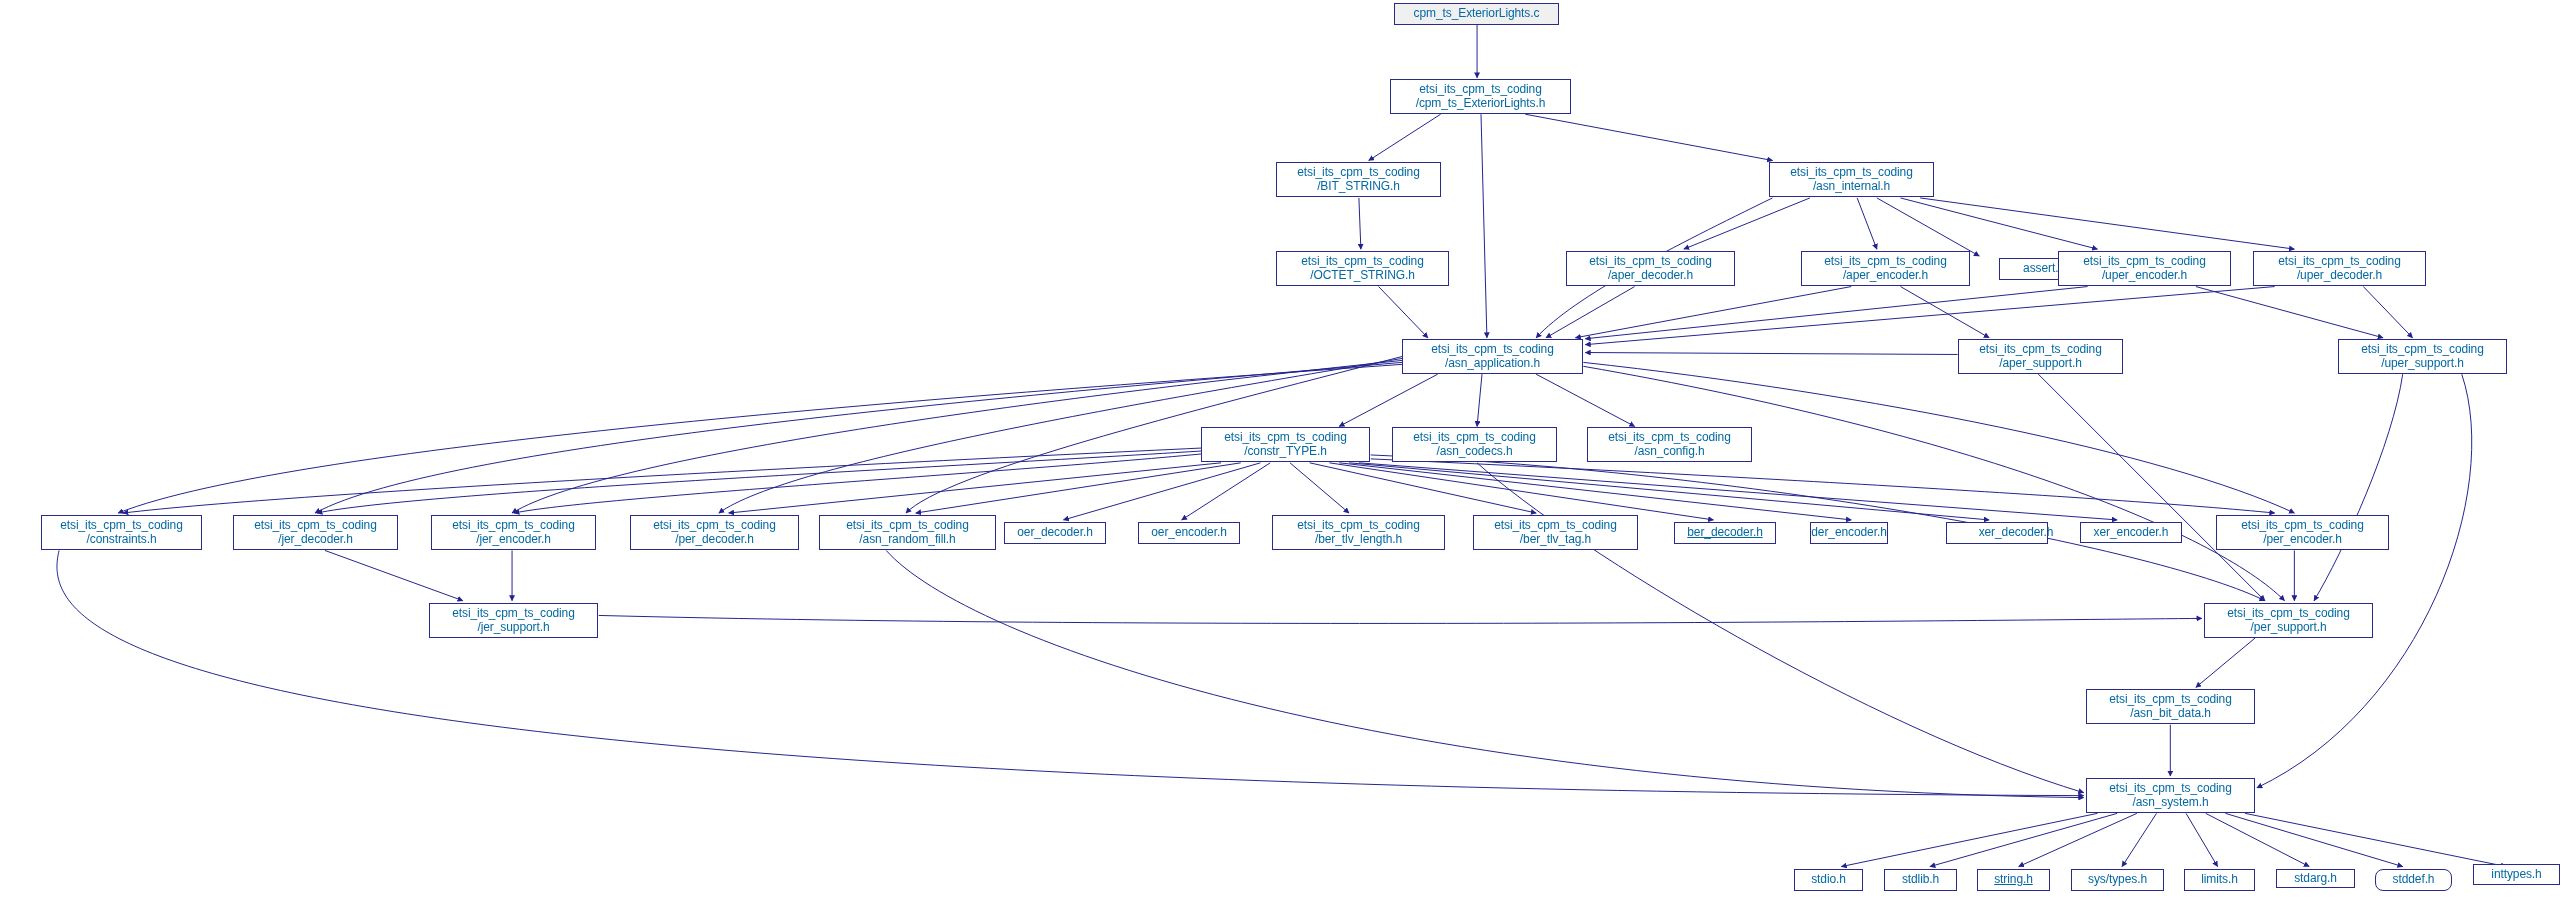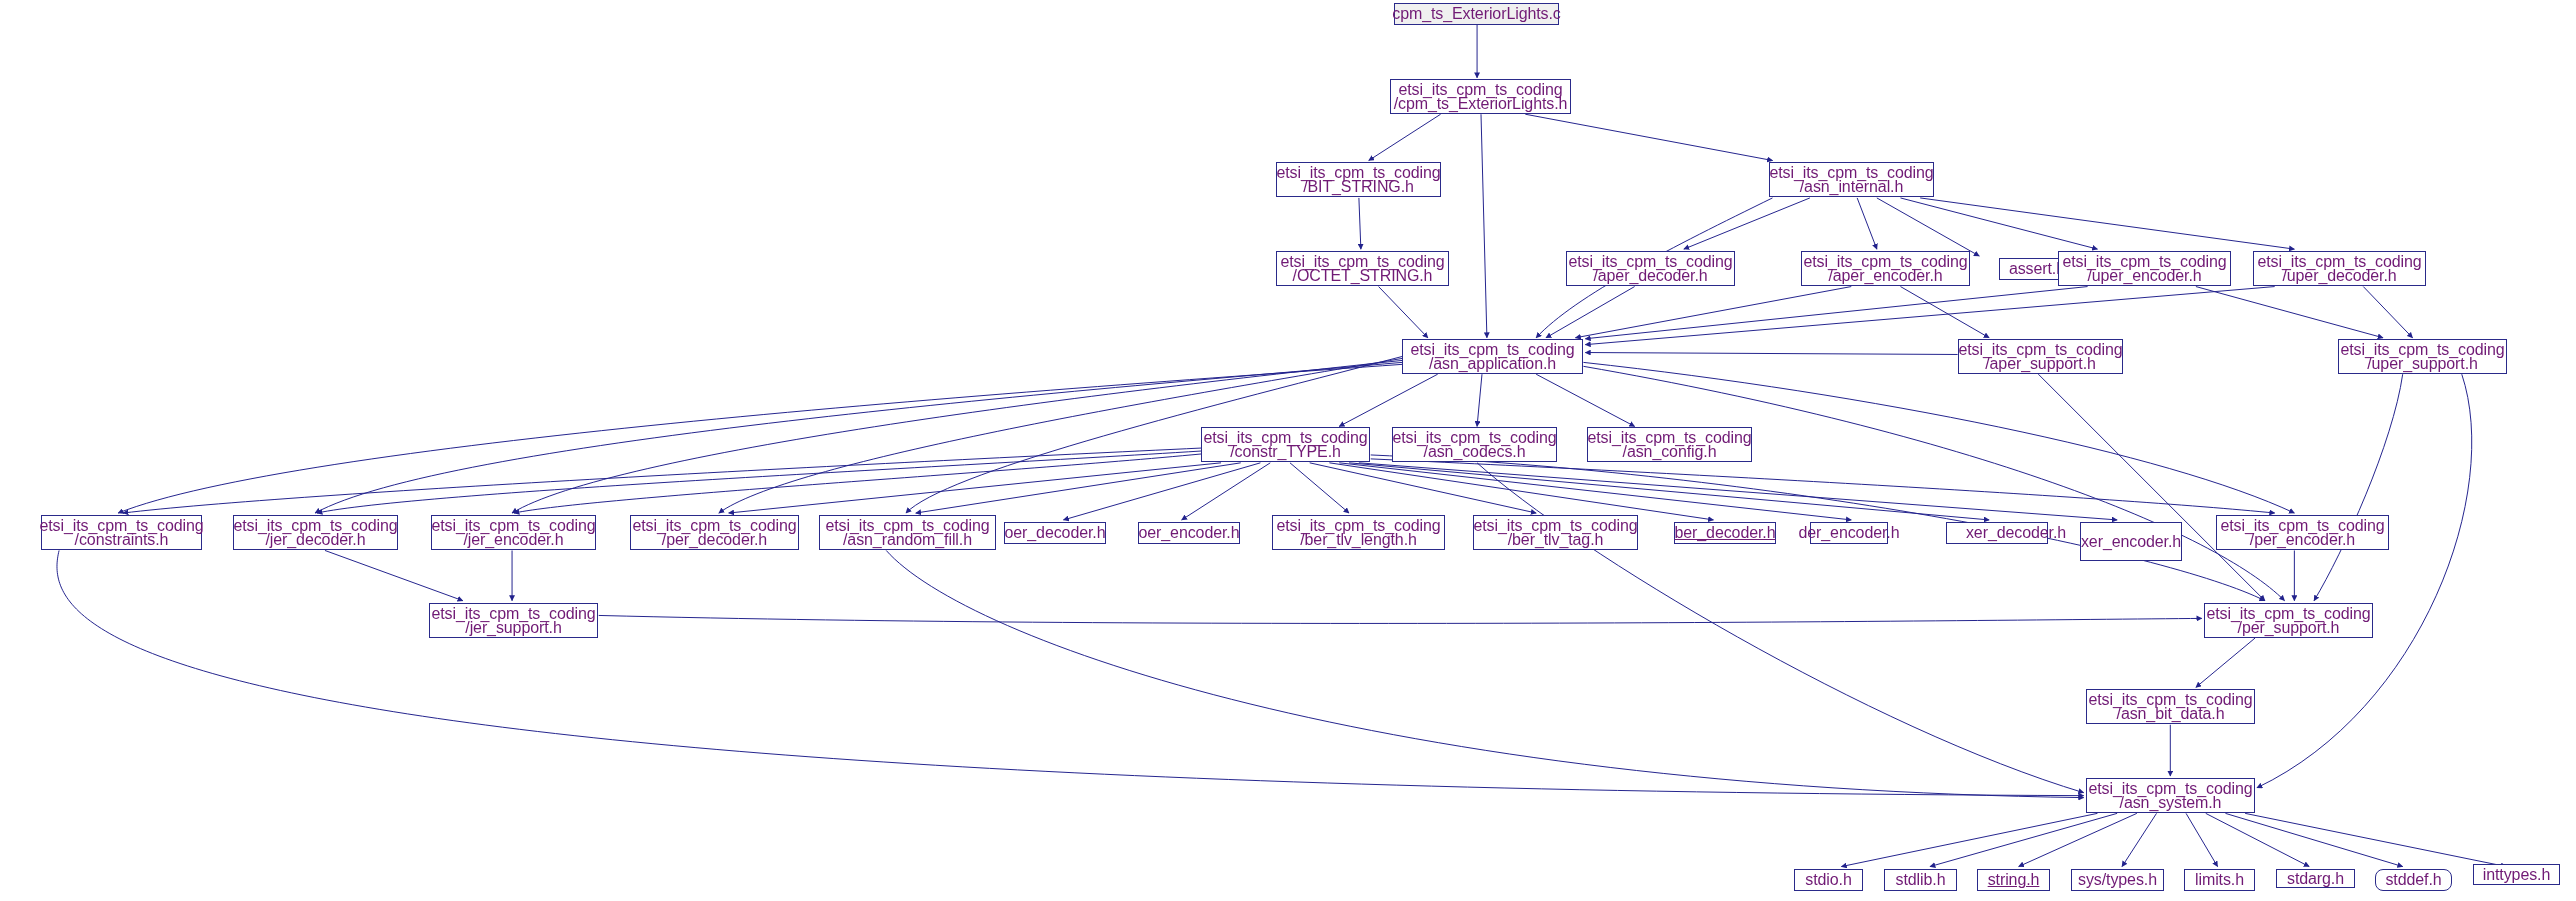--- a/index.html
+++ b/index.html
@@ -21,22 +21,22 @@
     top: 0;
     width: 2576px;
     height: 902px;
     pointer-events: none;
   }
   .node {
     position: absolute;
     box-sizing: border-box;
     border: 1px solid #2a2a8a;
     background: #ffffff;
-    color: #701a75;
-    font-size: 16px;
+    color: #0369a1;
+    font-size: 12px;
     line-height: 13.3px;
     text-align: center;
     display: flex;
     flex-direction: column;
     align-items: center;
     justify-content: center;
     white-space: pre;
     letter-spacing: -0.1px;
   }
   .node.root {
@@ -145,21 +145,21 @@
       <div class="node" style="left: 431px; top: 515px; width: 165px; height: 35px;"><span>etsi_its_cpm_ts_coding</span><span>/jer_encoder.h</span></div>
       <div class="node" style="left: 630px; top: 515px; width: 169px; height: 35px;"><span>etsi_its_cpm_ts_coding</span><span>/per_decoder.h</span></div>
       <div class="node" style="left: 819px; top: 515px; width: 177px; height: 35px;"><span>etsi_its_cpm_ts_coding</span><span>/asn_random_fill.h</span></div>
       <div class="node" style="left: 1004px; top: 522px; width: 102px; height: 21.7px;"><span>oer_decoder.h</span></div>
       <div class="node" style="left: 1138px; top: 522px; width: 102px; height: 21.7px;"><span>oer_encoder.h</span></div>
       <div class="node" style="left: 1272px; top: 515px; width: 173px; height: 35px;"><span>etsi_its_cpm_ts_coding</span><span>/ber_tlv_length.h</span></div>
       <div class="node" style="left: 1473px; top: 515px; width: 165px; height: 35px;"><span>etsi_its_cpm_ts_coding</span><span>/ber_tlv_tag.h</span></div>
       <div class="node" style="left: 1674px; top: 522px; width: 102px; height: 21.7px; text-decoration: underline;"><span>ber_decoder.h</span></div>
       <div class="node" style="left: 1810px; top: 522px; width: 78px; height: 21.7px;"><span>der_encoder.h</span></div>
       <div class="node" style="left: 1946px; top: 522px; width: 102px; height: 21.7px; padding-left: 38px;"><span>xer_decoder.h</span></div>
-      <div class="node" style="left: 2080px; top: 522px; width: 102px; height: 39px;"><span>xer_encoder.h</span></div>
+      <div class="node" style="left: 2080px; top: 522px; width: 102px; height: 21px;"><span>xer_encoder.h</span></div>
       <div class="node" style="left: 2216px; top: 515px; width: 173px; height: 35px;"><span>etsi_its_cpm_ts_coding</span><span>/per_encoder.h</span></div>
       <div class="node" style="left: 429px; top: 603px; width: 169px; height: 35px;"><span>etsi_its_cpm_ts_coding</span><span>/jer_support.h</span></div>
       <div class="node" style="left: 2204px; top: 603px; width: 169px; height: 35px;"><span>etsi_its_cpm_ts_coding</span><span>/per_support.h</span></div>
       <div class="node" style="left: 2086px; top: 689px; width: 169px; height: 35px;"><span>etsi_its_cpm_ts_coding</span><span>/asn_bit_data.h</span></div>
       <div class="node" style="left: 2086px; top: 778px; width: 169px; height: 35px;"><span>etsi_its_cpm_ts_coding</span><span>/asn_system.h</span></div>
       <div class="node" style="left: 1794px; top: 869px; width: 69px; height: 21.7px;"><span>stdio.h</span></div>
       <div class="node" style="left: 1884px; top: 869px; width: 73px; height: 21.7px;"><span>stdlib.h</span></div>
       <div class="node" style="left: 1977px; top: 869px; width: 73px; height: 21.7px; text-decoration: underline;"><span>string.h</span></div>
       <div class="node" style="left: 2071px; top: 869px; width: 93px; height: 21.7px;"><span>sys/types.h</span></div>
       <div class="node" style="left: 2184px; top: 869px; width: 71px; height: 21.7px;"><span>limits.h</span></div>

